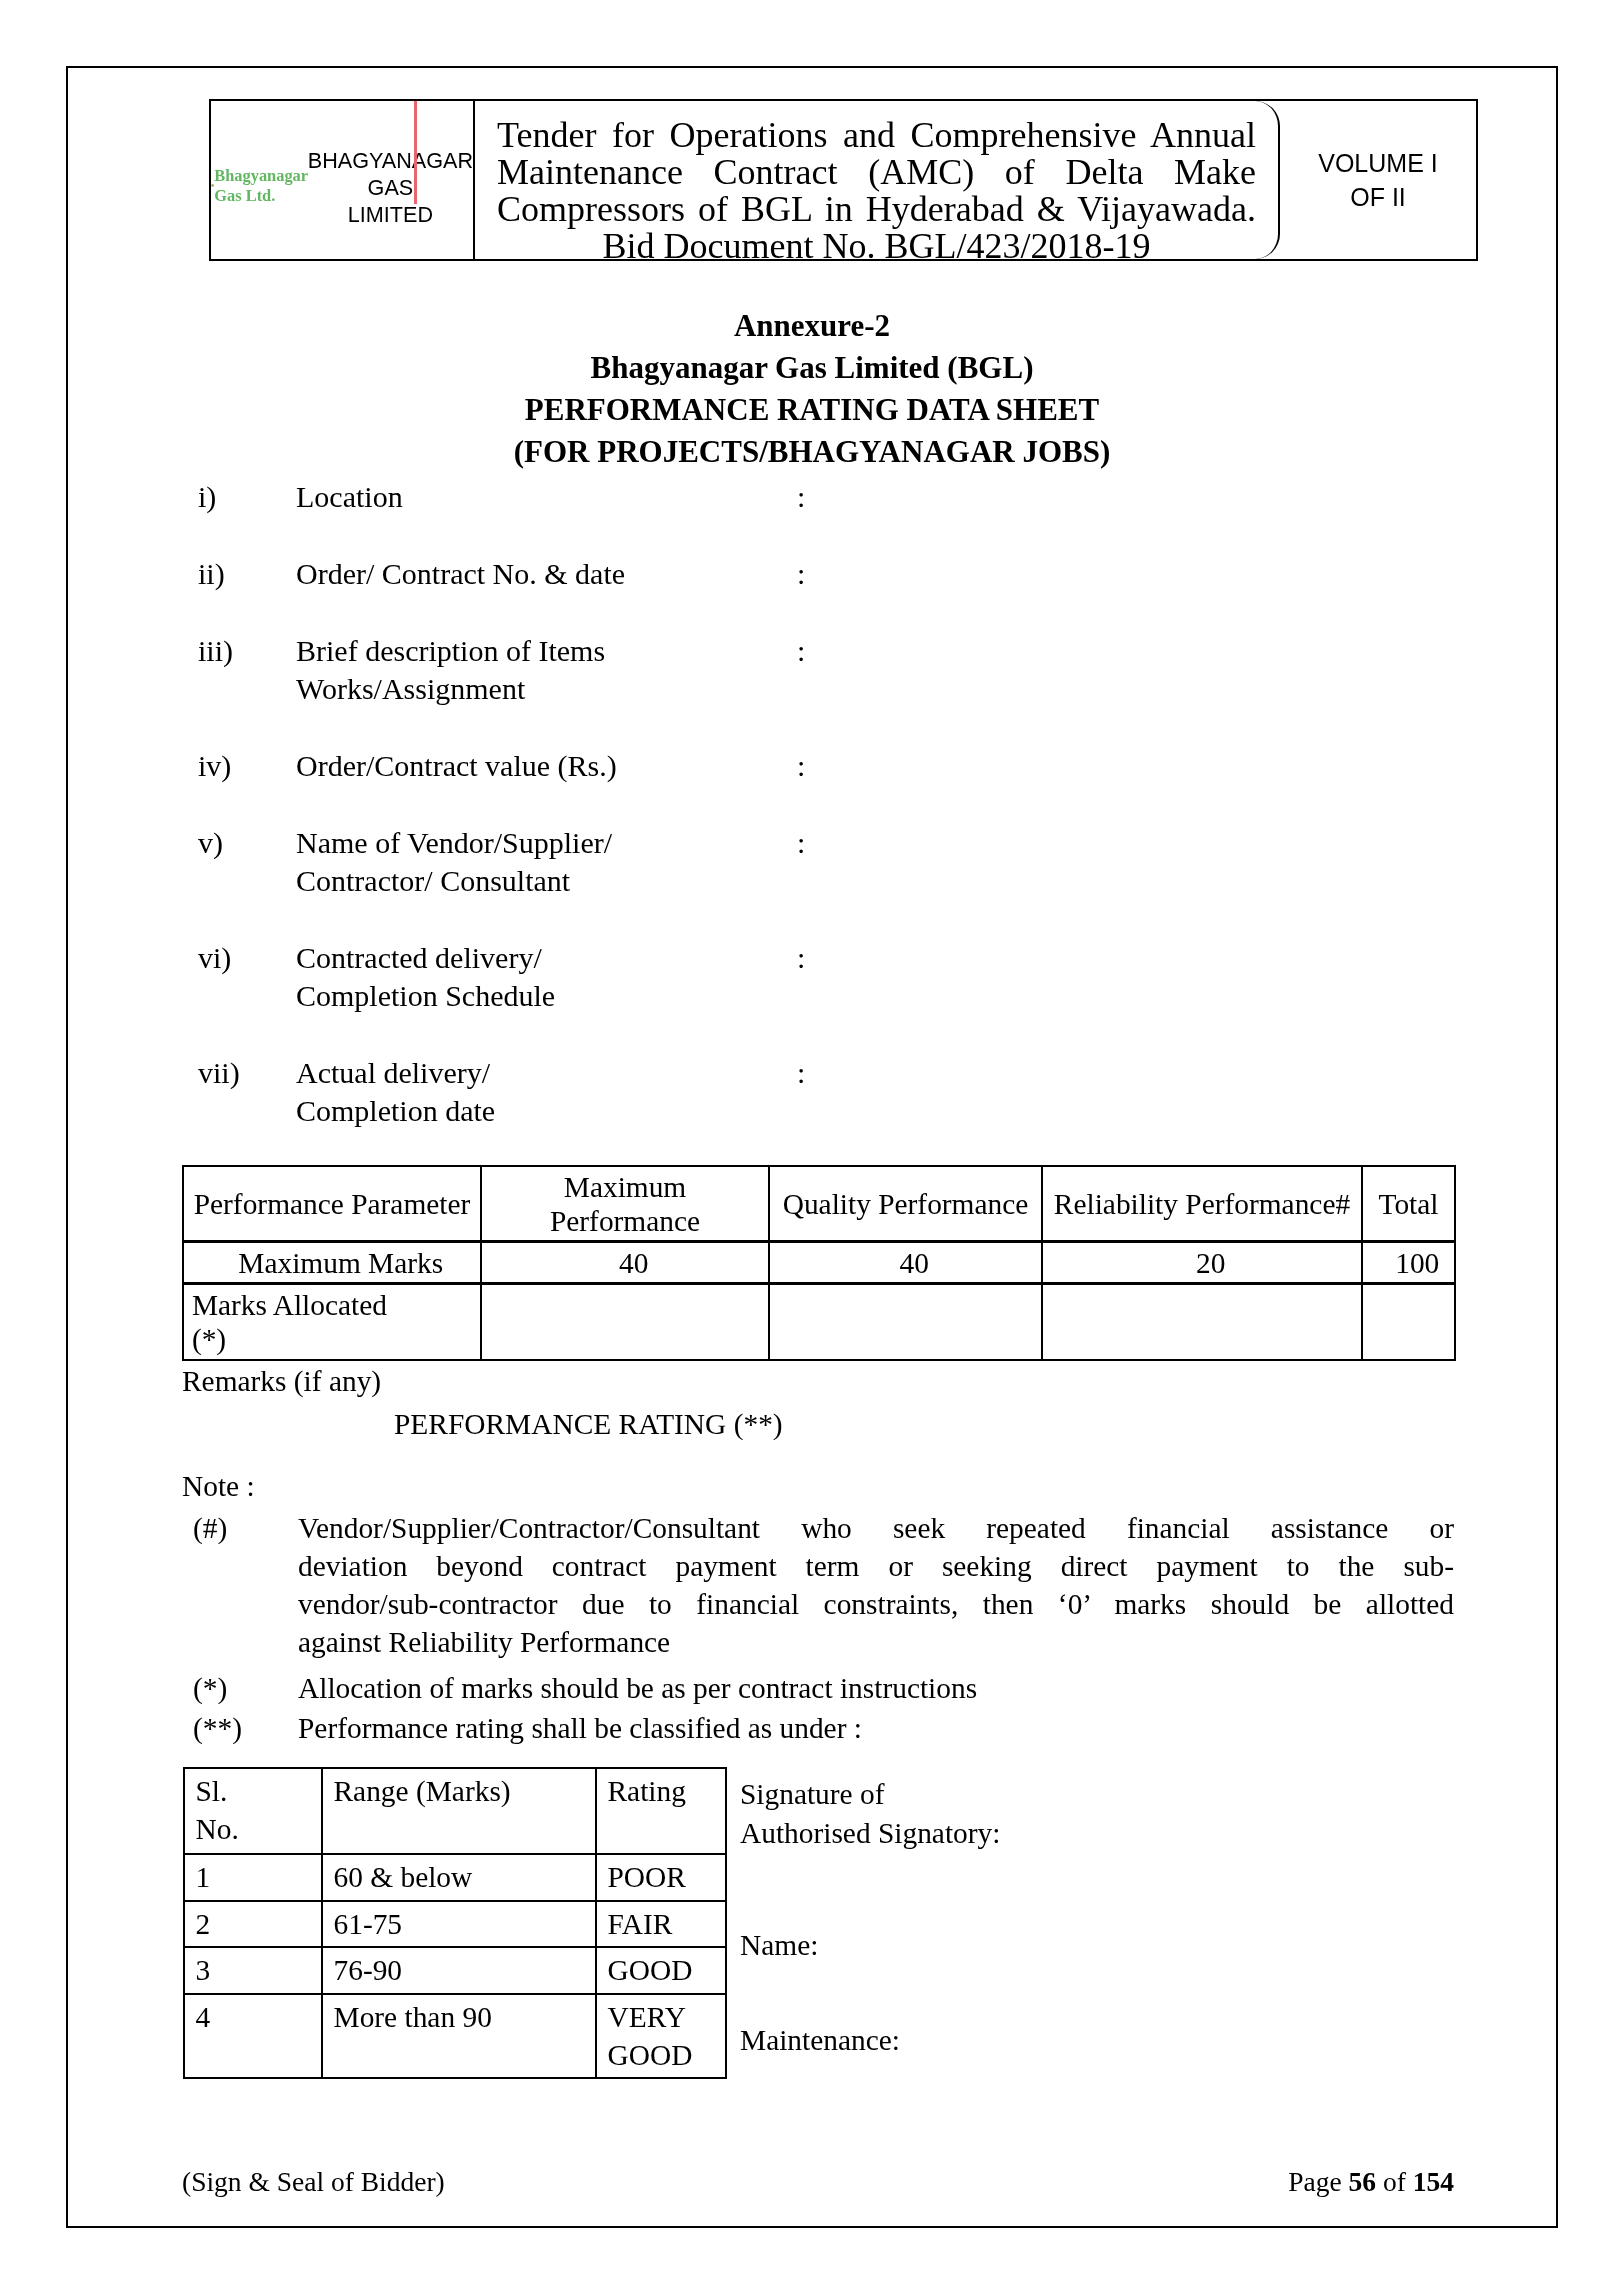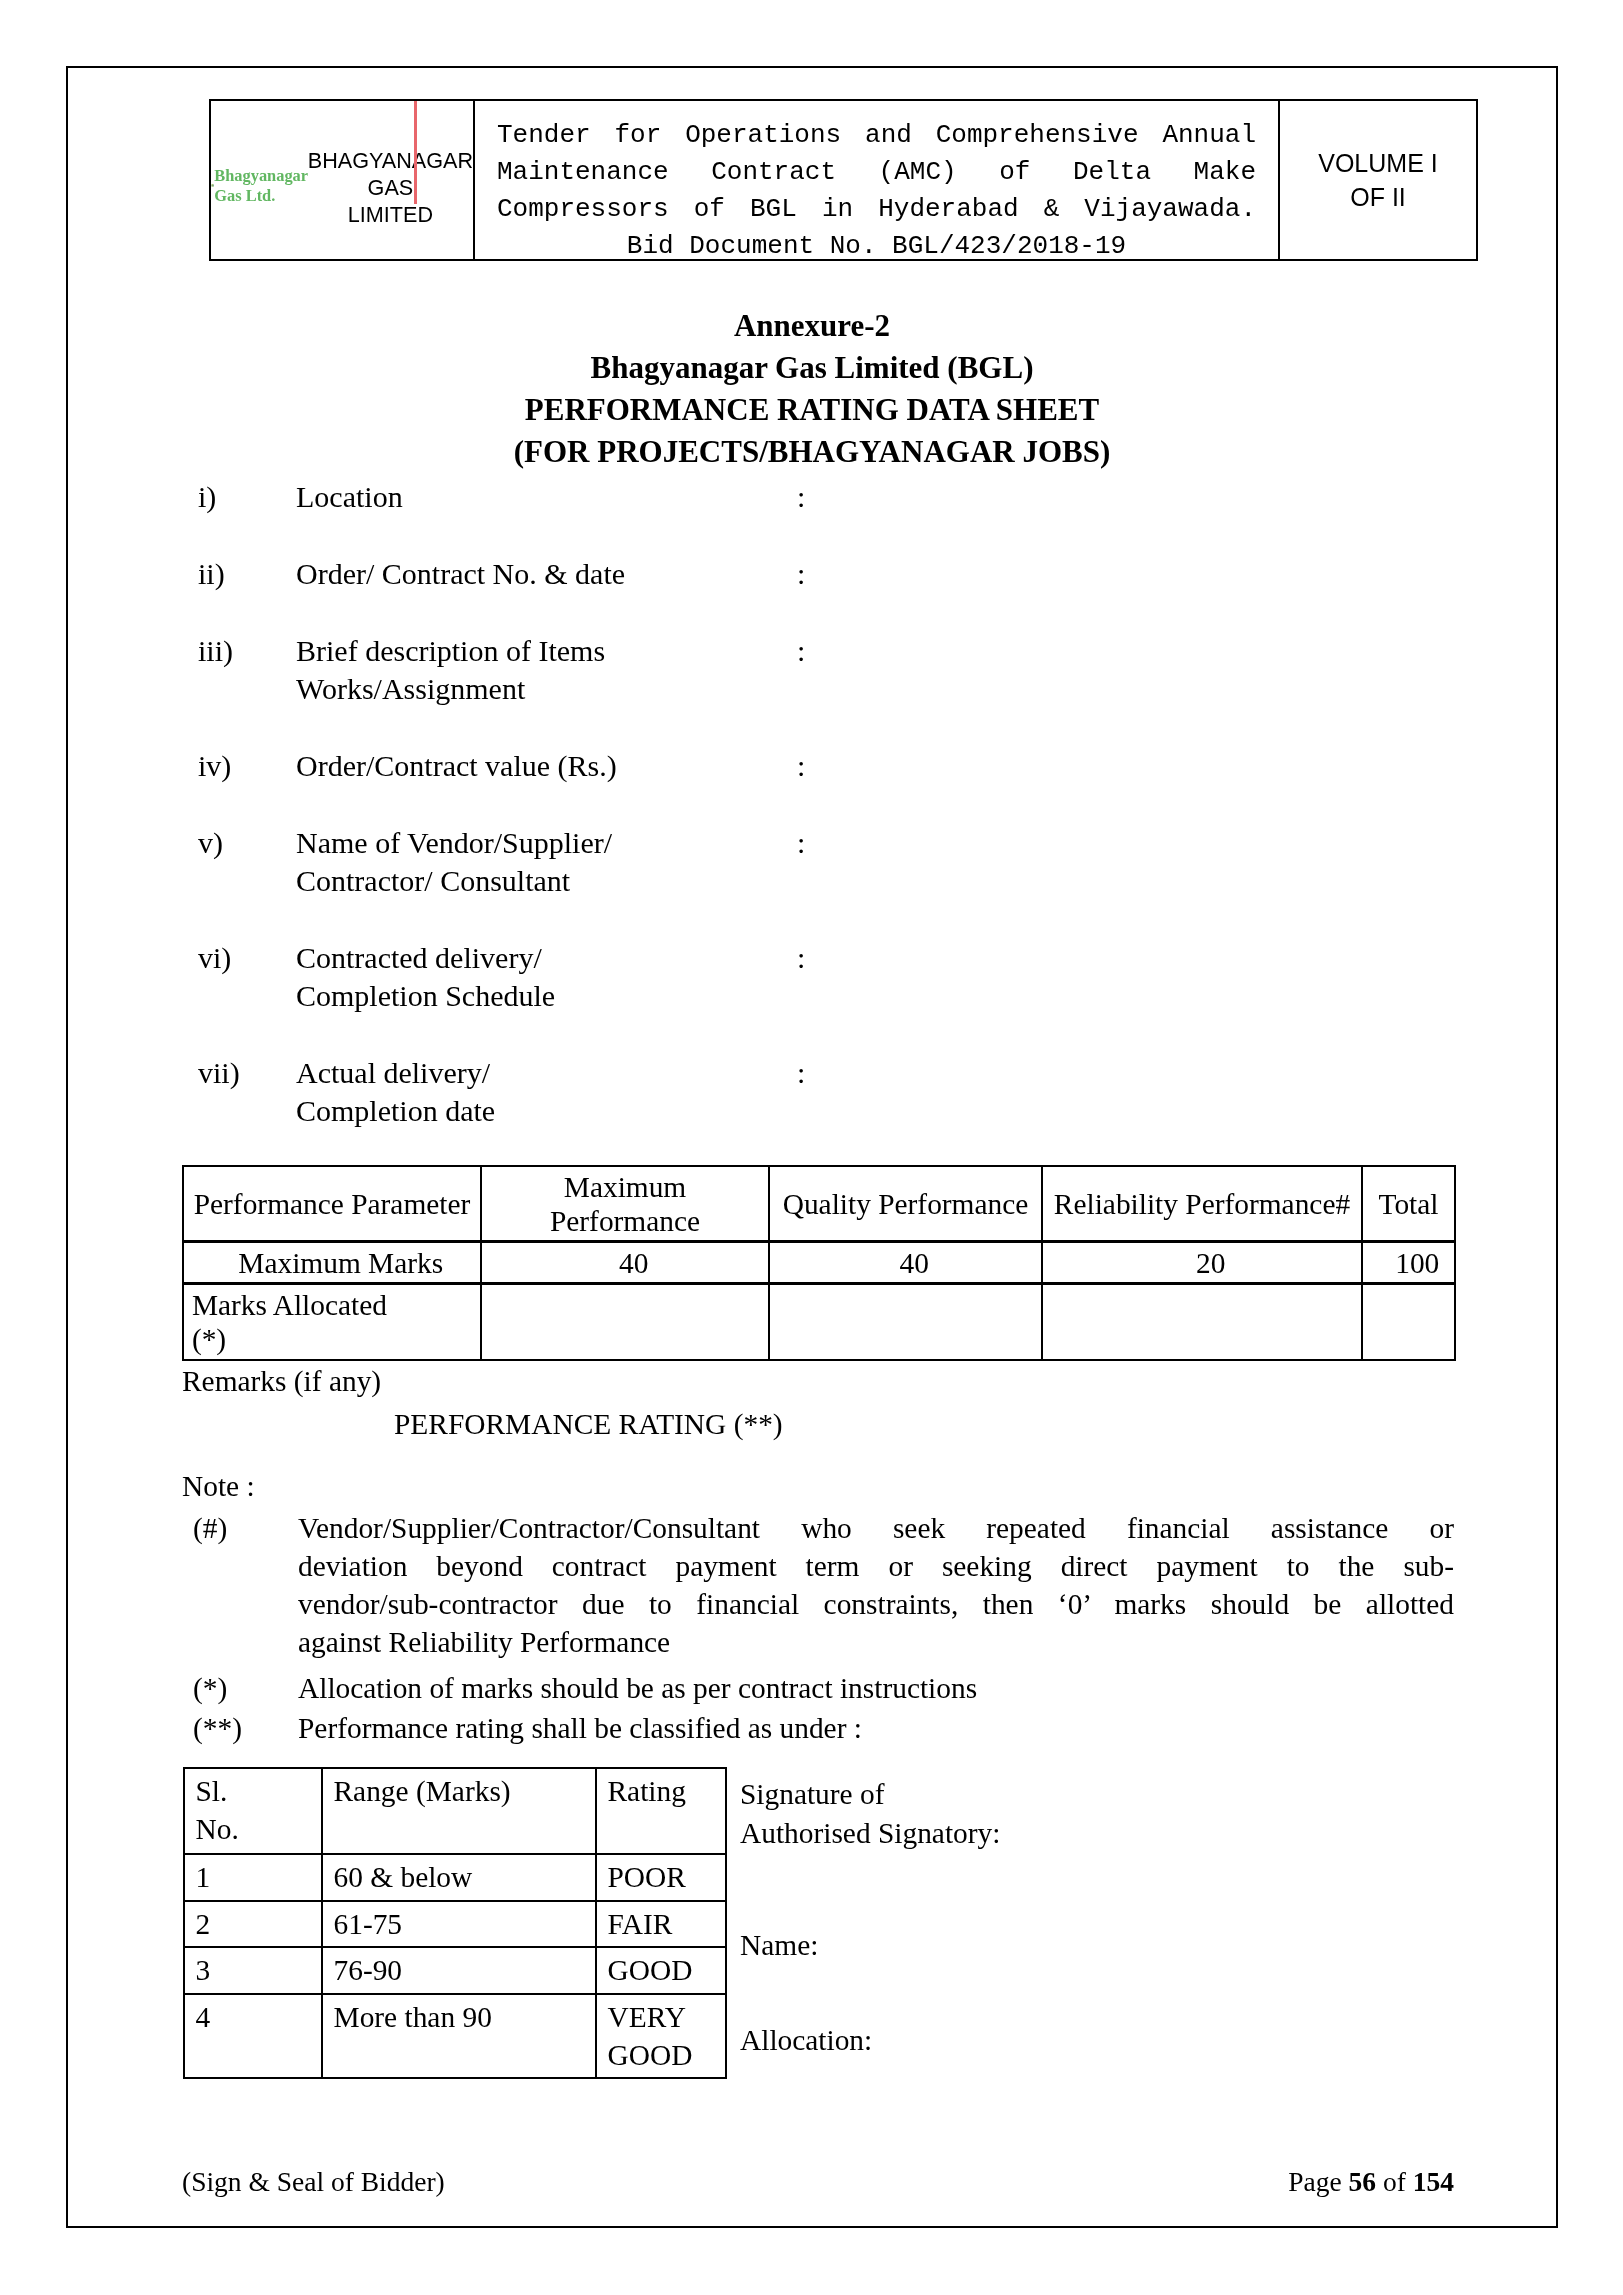--- a/index.html
+++ b/index.html
@@ -48,21 +48,21 @@
     font-family:"Liberation Serif",serif;font-weight:bold;
     color:var(--logo-text-green);font-size:16.4px;line-height:19.6px;margin-top:1.3px;
   }
   .company-name{
     font-family:"Liberation Sans",sans-serif;font-size:21.6px;line-height:27px;
     text-align:center;margin-top:3.9px;color:var(--ink);
   }
   .title-cell{
     width:809px;flex:1 1 auto;border-right:2px solid var(--ink);
     padding:16.4px 22px 0 22px;
-    font-family:Liberation Mono, monospace;font-size:26px;line-height:37px;
+    font-family:Liberation Serif, serif;font-size:36px;line-height:37px;border-radius:25px;
   }
   .jline{text-align:justify;text-align-last:justify;}
   .cline{text-align:center;}
   .volume-cell{
     width:196px;flex:0 0 196px;display:flex;flex-direction:column;
     justify-content:center;align-items:center;
     font-family:"Liberation Sans",sans-serif;font-size:25px;line-height:34px;
   }
   
   .main-title{
@@ -339,21 +339,21 @@
       <td>More than 90</td>
       <td>VERY GOOD</td>
     </tr>
   </tbody>
 </table>
 
 <div class="signature">
   <div>Signature of</div>
   <div>Authorised Signatory:</div>
   <div class="sig-name">Name:</div>
-  <div class="sig-desig">Allocation:</div>
+  <div class="sig-desig">Maintenance:</div>
 </div>
 
 <div class="footer">
   <div>(Sign &amp; Seal of Bidder)</div>
   <div class="page-info">
     <span>Page</span>
     <b>56</b>
     <span>of</span>
     <b>154</b>
   </div>

